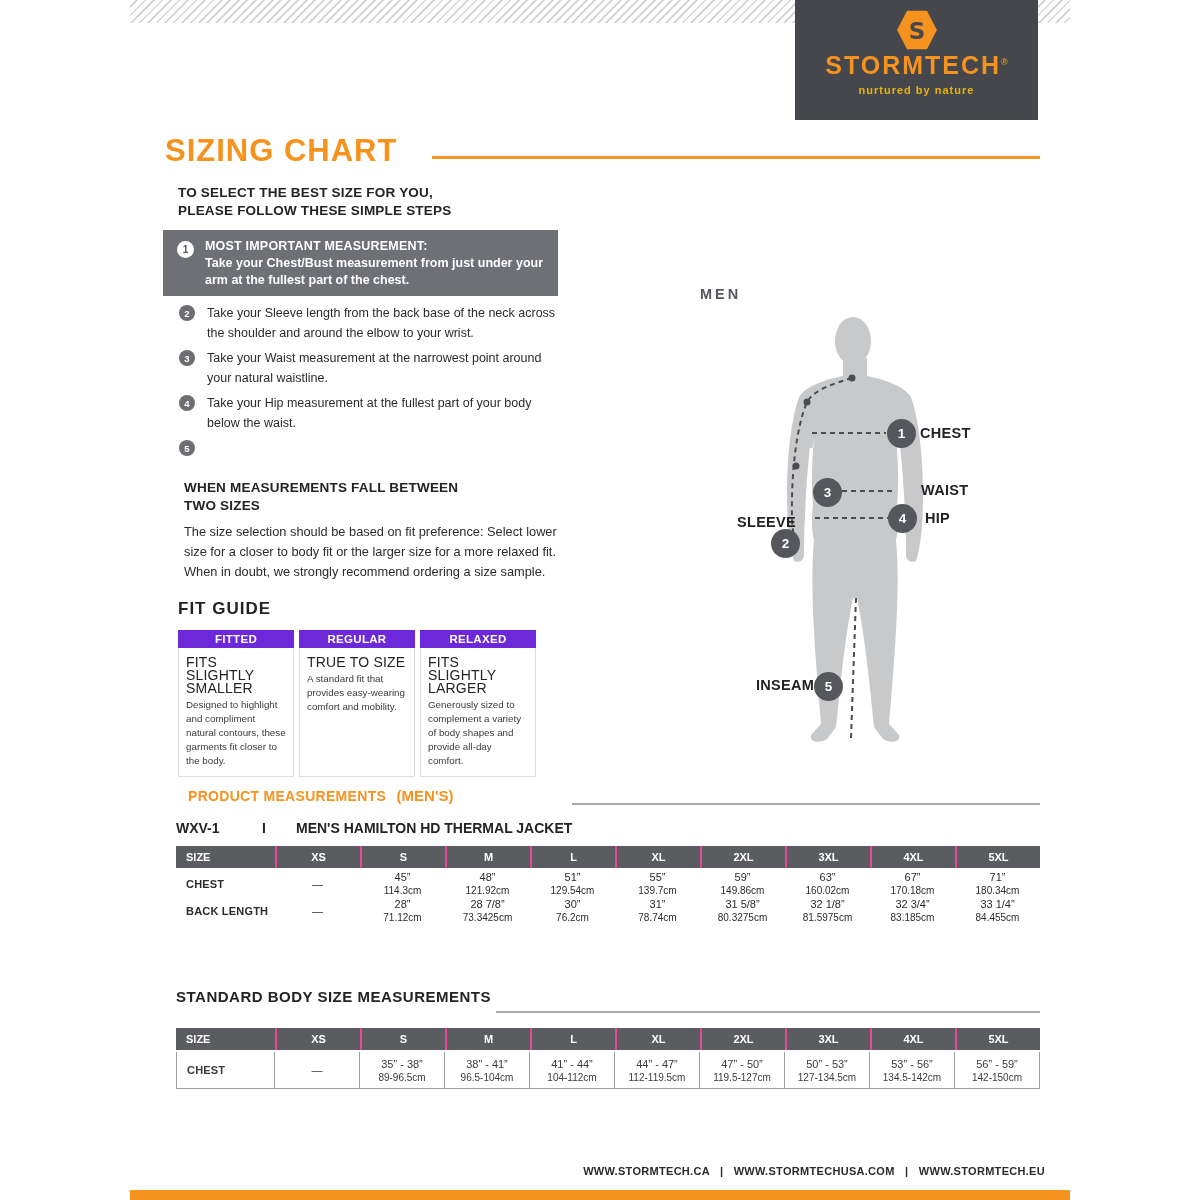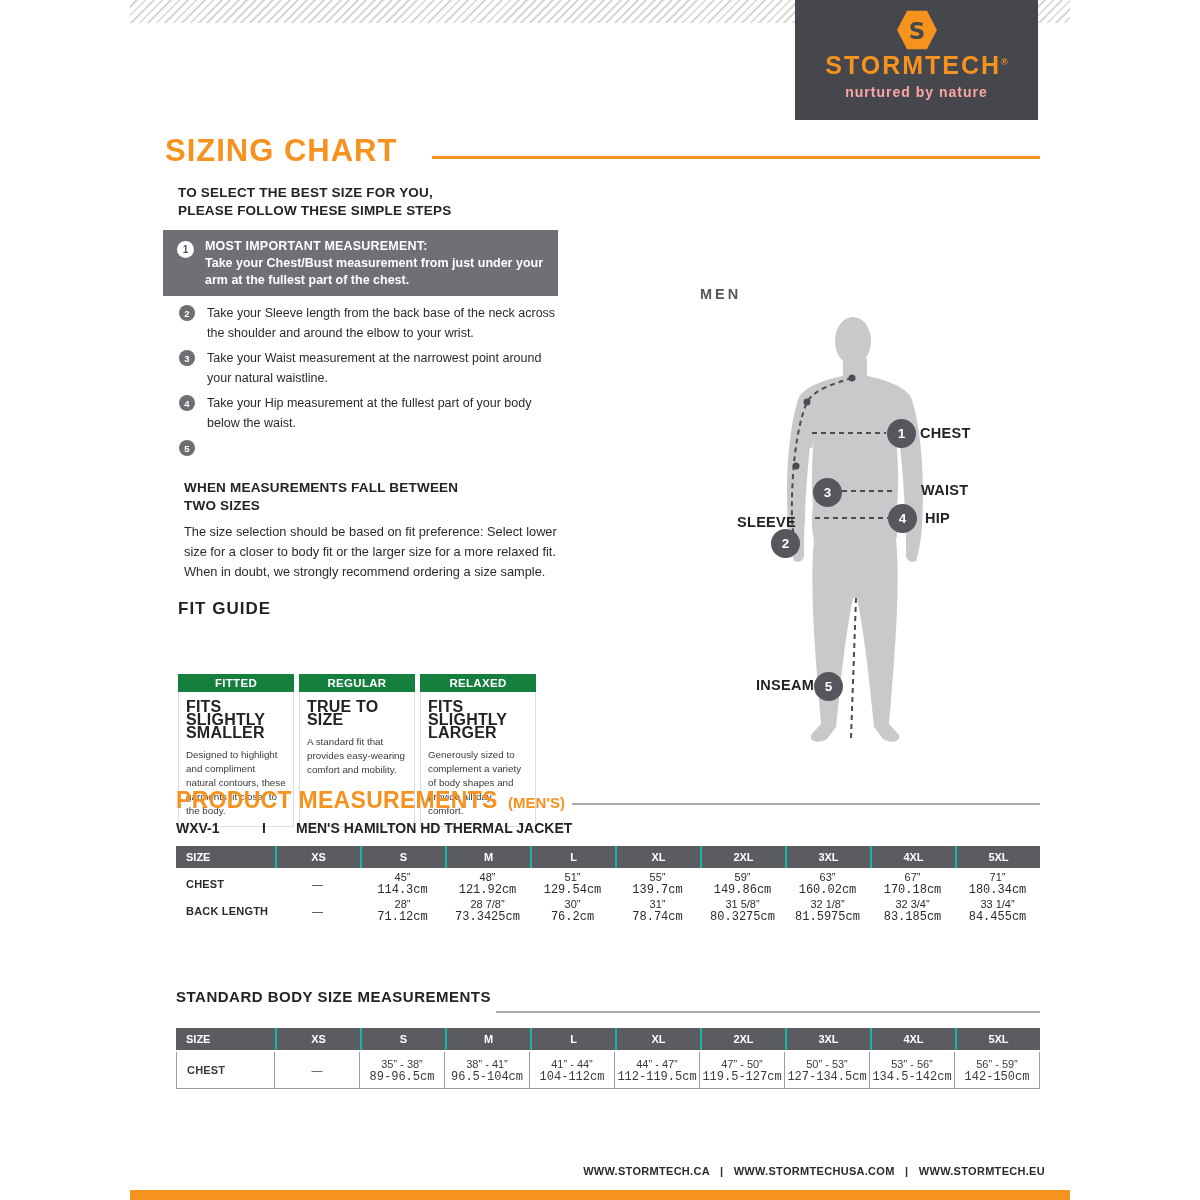--- a/index.html
+++ b/index.html
@@ -12,21 +12,21 @@
   
   .top-stripes{left:130px;top:0;width:940px;height:23px;
     background:repeating-linear-gradient(135deg,#ffffff 0 4px,#d7d8da 4px 6px);}
 
   
   .logo-box{left:795px;top:0;width:243px;height:120px;background:#45474c;
     display:flex;flex-direction:column;align-items:center;justify-content:flex-start;padding-top:10px;box-sizing:border-box;}
   .logo-icon{width:46px;height:40px;}
   .logo-brand{margin-top:3px;font-size:25px;font-weight:bold;color:#f6921e;letter-spacing:2px;line-height:1;}
   .logo-brand sup{font-size:9px;letter-spacing:0;}
-  .logo-tagline{margin-top:6px;font-size:14px;font-weight:bold;color:#fca5a5;letter-spacing:1px;}
+  .logo-tagline{margin-top:6px;font-size:11px;font-weight:bold;color:#eab308;letter-spacing:1px;}
 
   
   .sizing-title{left:165px;top:133px;font-size:31px;font-weight:bold;color:#f6921e;letter-spacing:1px;}
   .title-rule{left:432px;top:156px;width:608px;height:3px;background:#f6921e;}
 
   .intro-heading{left:178px;top:184px;font-size:13.5px;font-weight:bold;color:#232325;line-height:18px;letter-spacing:.2px;}
 
   
   .step1-box{left:163px;top:230px;width:395px;height:66px;background:#6e7076;color:#fff;box-sizing:border-box;padding:9px 10px 0 42px;}
   .step1-circle{position:absolute;left:14px;top:11px;width:17px;height:17px;border-radius:50%;background:#ffffff;color:#55575c;
@@ -43,57 +43,57 @@
 
   
   .between{left:184px;top:479px;width:385px;}
   .between-heading{font-size:13.5px;font-weight:bold;color:#232325;line-height:18px;letter-spacing:.2px;}
   .between-text{margin-top:7px;font-size:12.8px;line-height:20px;color:#2b2b2d;width:382px;}
 
   
   .fit-heading{left:178px;top:599px;font-size:17px;font-weight:bold;color:#232325;letter-spacing:1px;}
   .fit-guide{left:178px;top:630px;width:358px;display:flex;gap:5px;align-items:stretch;}
   .fit-col{flex:1 1 0;display:flex;flex-direction:column;}
-  .fit-head{height:18px;background:#15803d;color:#fff;font-size:11.5px;font-weight:bold;
-    display:flex;align-items:center;justify-content:center;letter-spacing:.3px;margin-top:44px;}
+  .fit-head{height:18px;background:#6d28d9;color:#fff;font-size:11.5px;font-weight:bold;
+    display:flex;align-items:center;justify-content:center;letter-spacing:.3px;}
   .fit-body{flex:1;background:#ffffff;border:1px solid #dcddde;border-top:none;padding:8px 7px;min-height:93px;}
-  .fit-title{font-size:16px;font-weight:bold;color:#232325;line-height:13px;margin-bottom:9px;letter-spacing:.2px;}
+  .fit-title{font-size:14px;font-weight:normal;color:#232325;line-height:13px;margin-bottom:3px;letter-spacing:.2px;}
   .fit-text{font-size:9.8px;line-height:14px;color:#3a3a3c;}
 
   
   .men-label{left:700px;top:286px;width:310px;text-align:left;font-size:14.5px;font-weight:bold;color:#55575c;letter-spacing:3px;}
   .figure-svg{left:700px;top:300px;width:340px;height:470px;}
   .marker{width:29px;height:29px;border-radius:50%;background:#55575c;color:#fff;font-size:13.5px;font-weight:bold;
     display:flex;align-items:center;justify-content:center;z-index:3;}
   .m1{left:887px;top:419px;} .m2{left:771px;top:529px;} .m3{left:813px;top:478px;} .m4{left:888px;top:504px;} .m5{left:814px;top:672px;}
   .flabel{font-size:14.5px;font-weight:bold;color:#232325;letter-spacing:.3px;z-index:3;}
   .fl-chest{left:920px;top:425px;} .fl-waist{left:921px;top:482px;} .fl-hip{left:925px;top:510px;}
   .fl-sleeve{left:737px;top:514px;} .fl-inseam{left:756px;top:677px;}
 
   
   .pm-heading{left:176px;top:787px;}
-  .pm-heading .h{font-size:23px;font-weight:bold;color:#f6921e;letter-spacing:.3px;}
+  .pm-heading .h{font-size:14px;font-weight:bold;color:#f6921e;letter-spacing:.3px;margin-left:12px;}
   .pm-heading .s{font-size:15px;font-weight:bold;color:#f6921e;margin-left:6px;}
   .pm-rule{left:572px;top:803px;width:468px;height:2px;background:#a7a9ac;}
   .pm-product{left:176px;top:820px;display:flex;align-items:baseline;font-size:14px;font-weight:bold;color:#232325;}
   .pm-style{width:86px;} .pm-divider{width:34px;} 
 
   
   .tbl{width:864px;}
   .t-head{display:flex;border-bottom:2px solid #ffffff;}
   .t-head > div{height:22px;background:#5a5c60;color:#fff;font-size:11px;font-weight:bold;
-    display:flex;align-items:center;justify-content:center;width:85px;box-sizing:border-box;border-left:2px solid #14b8a6;}
+    display:flex;align-items:center;justify-content:center;width:85px;box-sizing:border-box;border-left:2px solid #ec4899;}
   .t-head > div:first-of-type{width:99px;justify-content:flex-start;padding-left:10px;border-left:none;}
   .t-row{display:flex;}
   .t-label{width:99px;box-sizing:border-box;display:flex;align-items:center;padding-left:10px;
     font-size:11px;font-weight:bold;letter-spacing:.2px;}
   .t-cells{display:flex;}
   .cell{width:85px;box-sizing:border-box;display:flex;flex-direction:column;align-items:center;justify-content:center;text-align:center;}
   .cell .top{font-size:11px;line-height:14px;}
-  .cell .bot{font-size:12px;line-height:13px;font-family:Liberation Mono, monospace;}
+  .cell .bot{font-size:10px;line-height:13px;}
   
   .t-row.white{background:#fff;color:#3a3a3c;border:1px solid #9b9da0;border-top:none;height:40px;box-sizing:border-box;}
   .t-row.white .cell{border-left:1px solid #9b9da0;}
   .ptable{left:176px;top:846px;}
   .btable{left:176px;top:1028px;}
   .btable .t-row.white{height:37px;}
 
   .bs-heading{left:176px;top:988px;font-size:15px;font-weight:bold;color:#232325;letter-spacing:.5px;}
   .bs-rule{left:496px;top:1011px;width:544px;height:2px;background:#a7a9ac;}
 

